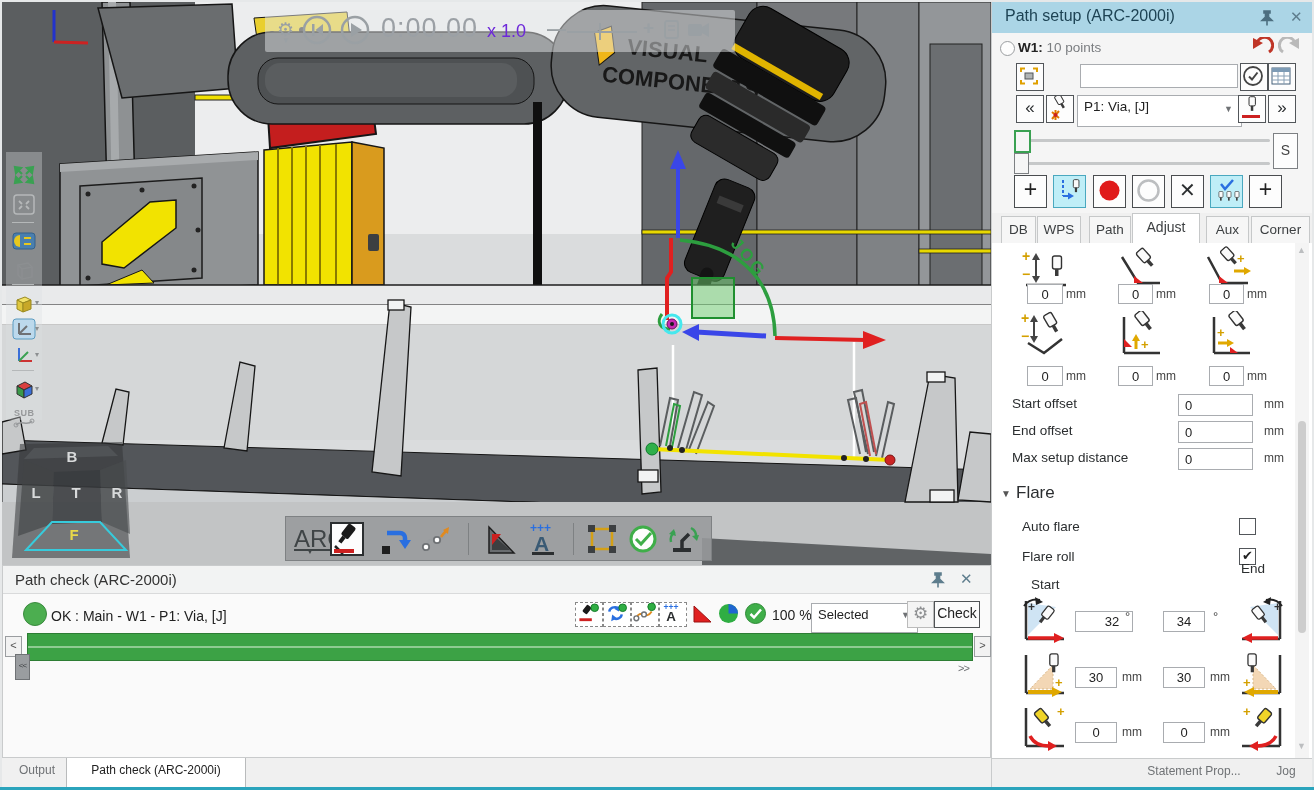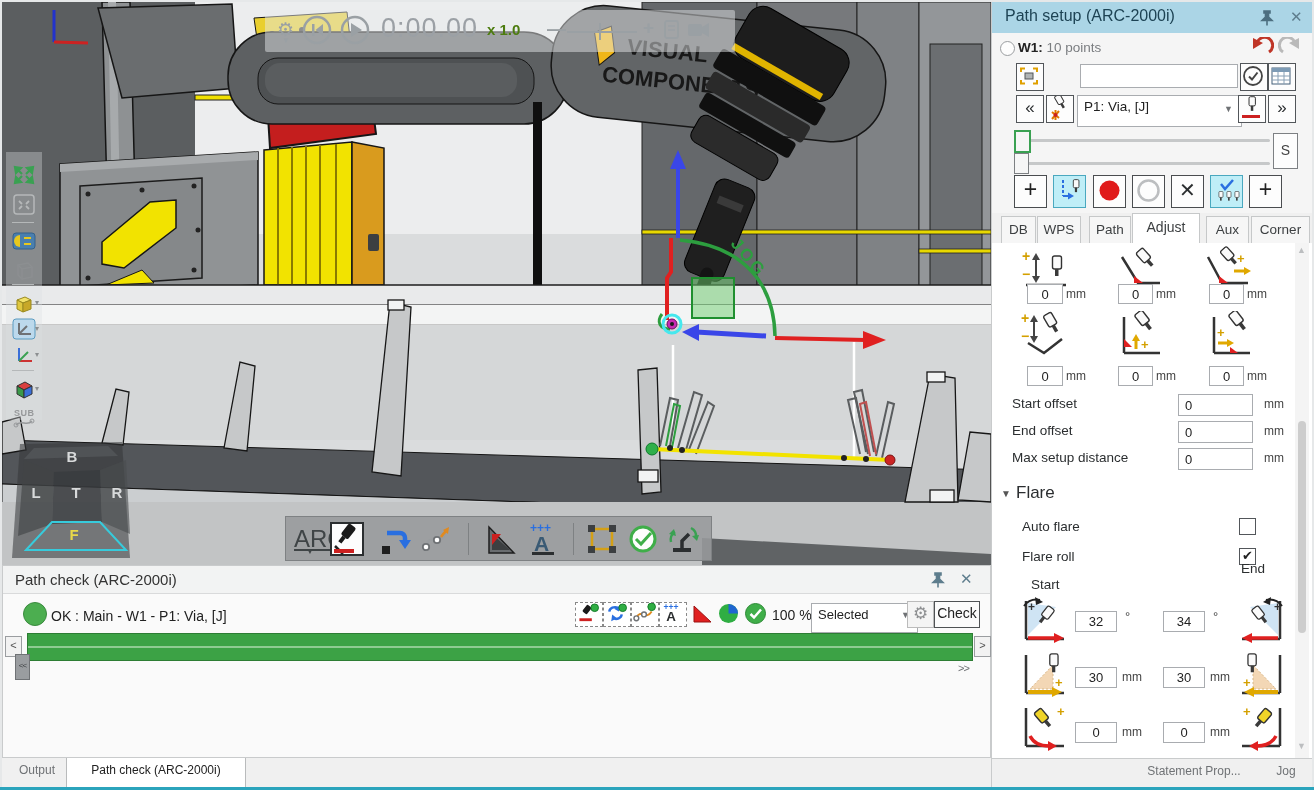--- a/index.html
+++ b/index.html
@@ -7,21 +7,21 @@
     font-family:"Liberation Sans","DejaVu Sans",sans-serif;border-bottom:3px solid #2ba4bc;box-sizing:border-box;
     box-shadow:inset 2px 2px 0 #e6e8e9, inset -2px 0 0 #e6e8e9;}
   .abs{position:absolute;box-sizing:border-box;}
   
   .viewport{left:2px;top:2px;width:989px;height:563px;background:#d8dadb;overflow:hidden;}
   svg text{font-family:"Liberation Sans","DejaVu Sans",sans-serif;}
   
   .playbar{left:263px;top:8px;width:470px;height:42px;background:rgba(233,235,236,.48);border-radius:2px;}
   .playbar *{color:#9aa0a4;}
   .ptxt{position:absolute;font-size:27px;color:#9ba0a5;letter-spacing:1px;}
-  .pspeed{position:absolute;font-size:15px;color:#4d7c0f;font-weight:bold;}
+  .pspeed{position:absolute;font-size:18px;color:#6d28d9;}
   .pminus,.pplus{position:absolute;font-size:19px;color:#9aa0a4;font-weight:bold;}
   .ptrack{position:absolute;background:#9aa0a4;}
   
   .ltool{left:4px;top:150px;width:36px;height:268px;background:rgba(222,224,225,.35);}
   .lt-item{position:absolute;left:5px;width:26px;height:22px;}
   .lt-div{position:absolute;left:6px;width:22px;height:1px;background:#b5b8b9;}
   .lt-caret{position:absolute;font-size:8px;color:#8c8f91;}
   .sub-label{position:absolute;font-size:9px;font-weight:bold;color:#97999b;letter-spacing:.5px;}
   
   .arcbar{left:283px;top:514px;width:427px;height:45px;background:rgba(151,154,156,.88);border:1px solid #7e8183;}
@@ -726,21 +726,21 @@
         <path d="M6,4 V42 M6,42 H44" stroke="#333" stroke-width="2.5" fill="none"></path>
         <g transform="rotate(38 22 20)">
             <use href="#torch-v" x="12" y="6" width="22" height="22"></use>
           </g>
         <line x1="8" y1="41" x2="35" y2="41" stroke="#e02020" stroke-width="3.5"></line>
           <polygon points="44,41 34,36 34,46" fill="#e02020"></polygon>
         <path d="M4,9 Q10,1 20,3" stroke="#222" stroke-width="2" fill="none"></path>
           <polygon points="23,5 15,0 16,8" fill="#222"></polygon>
         <text x="8" y="14" font-size="12" font-weight="bold" fill="#333">+</text>
       </svg>
-      <input class="numin" style="left: 83px; top: 368px; width: 40px; height: 19px;" value="32">
+      <input class="numin" style="left: 83px; top: 368px; width: 40px; height: 19px; padding-left: 16px;" value="32">
       <div class="unit" style="left:133px;top:366px;font-size:13px">°</div>
       <input class="numin" style="left: 171px; top: 368px; width: 40px; height: 19px;" value="34">
       <div class="unit" style="left:221px;top:366px;font-size:13px">°</div>
       <svg class="ric" style="left:246px;top:354px" width="48" height="47" viewBox="0 0 48 47">
         <g transform="translate(48,0) scale(-1,1)">
           <polygon points="8,6 8,38 36,10" fill="#cfe4f4"></polygon>
           <path d="M6,4 V42 M6,42 H44" stroke="#333" stroke-width="2.5" fill="none"></path>
           <g transform="rotate(38 22 20)">
               <use href="#torch-v" x="12" y="6" width="22" height="22"></use>
             </g>

